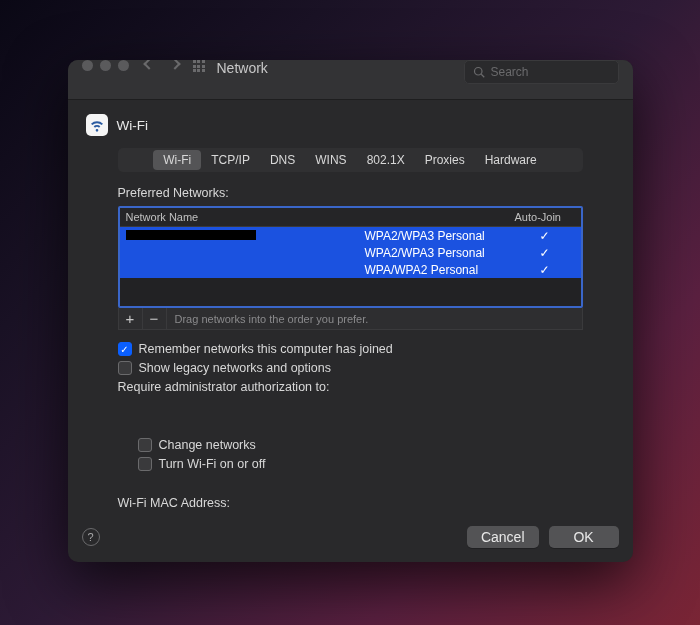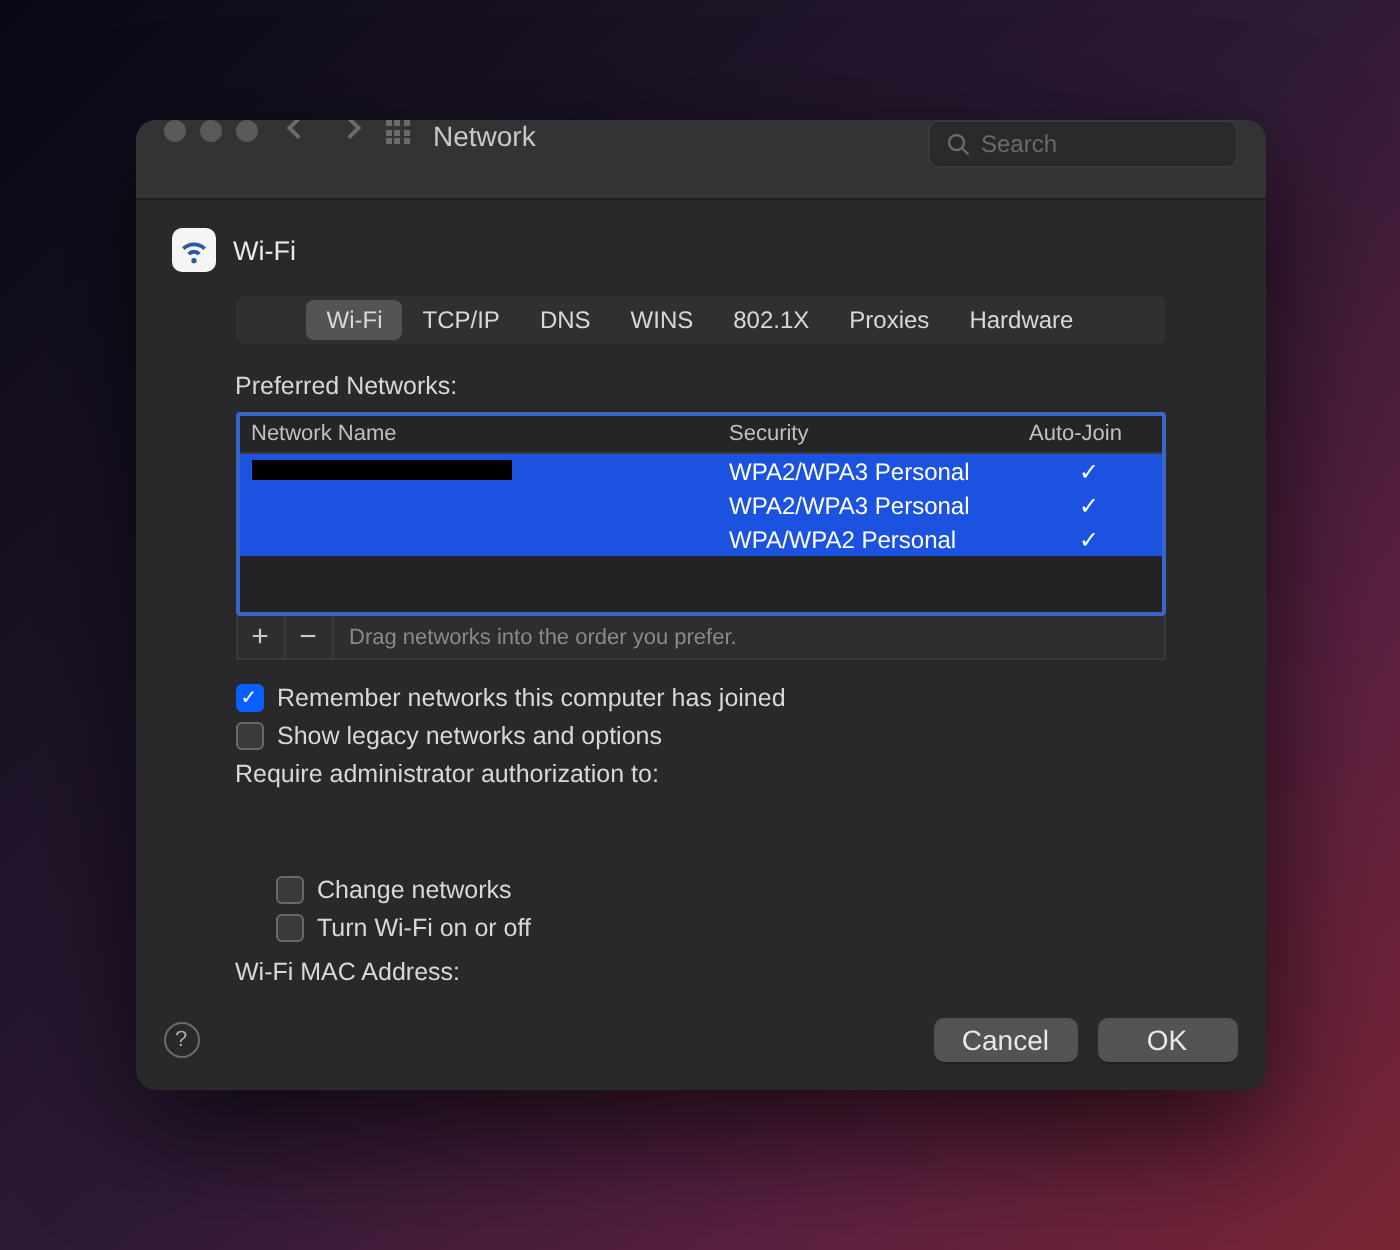--- a/index.html
+++ b/index.html
@@ -100,21 +100,21 @@
     .opts { margin-top: 12px; }
     .check-row { display:flex; align-items:center; margin-bottom: 5px; font-size: 12.5px; }
     .cb {
       width: 14px; height: 14px; border-radius: 3px; border: 1px solid #6a6a6c;
       background: #3a3a3c; margin-right: 7px; display:flex;align-items:center;justify-content:center;
       font-size: 10px; color:#fff;
     }
     .cb.on { background: #0a5fff; border-color: #0a5fff; }
     .sub-label { margin-top: 2px; margin-bottom: 4px; font-size: 12.5px; }
     .indent { padding-left: 20px; margin-top: 44px; }
-    .mac-row { margin-top: 8px; font-size: 12.5px; }
+    .mac-row { margin-top: 25px; font-size: 12.5px; }
     .footer {
       display: flex; align-items: center; padding: 0 14px 14px 14px;
     }
     .help {
       width: 18px; height: 18px; border-radius: 50%; border: 1px solid #6a6a6c;
       color: #a8a8aa; font-size: 11px; display:flex;align-items:center;justify-content:center;
       cursor:pointer;
     }
     .spacer { flex: 1; }
     .btn {
@@ -179,21 +179,20 @@
       <div class="tab">Proxies</div>
       <div class="tab">Hardware</div>
     </div>
 
     <div class="main">
       <div class="label">Preferred Networks:</div>
 
       <div class="table-wrap">
         <div class="thead">
           <div class="th col-name">Network Name</div>
-          <div class="th col-sec">Security</div>
           <div class="th col-auto">Auto-Join</div>
         </div>
         <div class="tbody">
           <div class="trow">
             <div class="col-name"><span class="blackout"></span></div>
             <div class="col-sec">WPA2/WPA3 Personal</div>
             <div class="col-auto"><span class="chk-tick">✓</span></div>
           </div>
           <div class="trow">
             <div class="col-name"></div>

